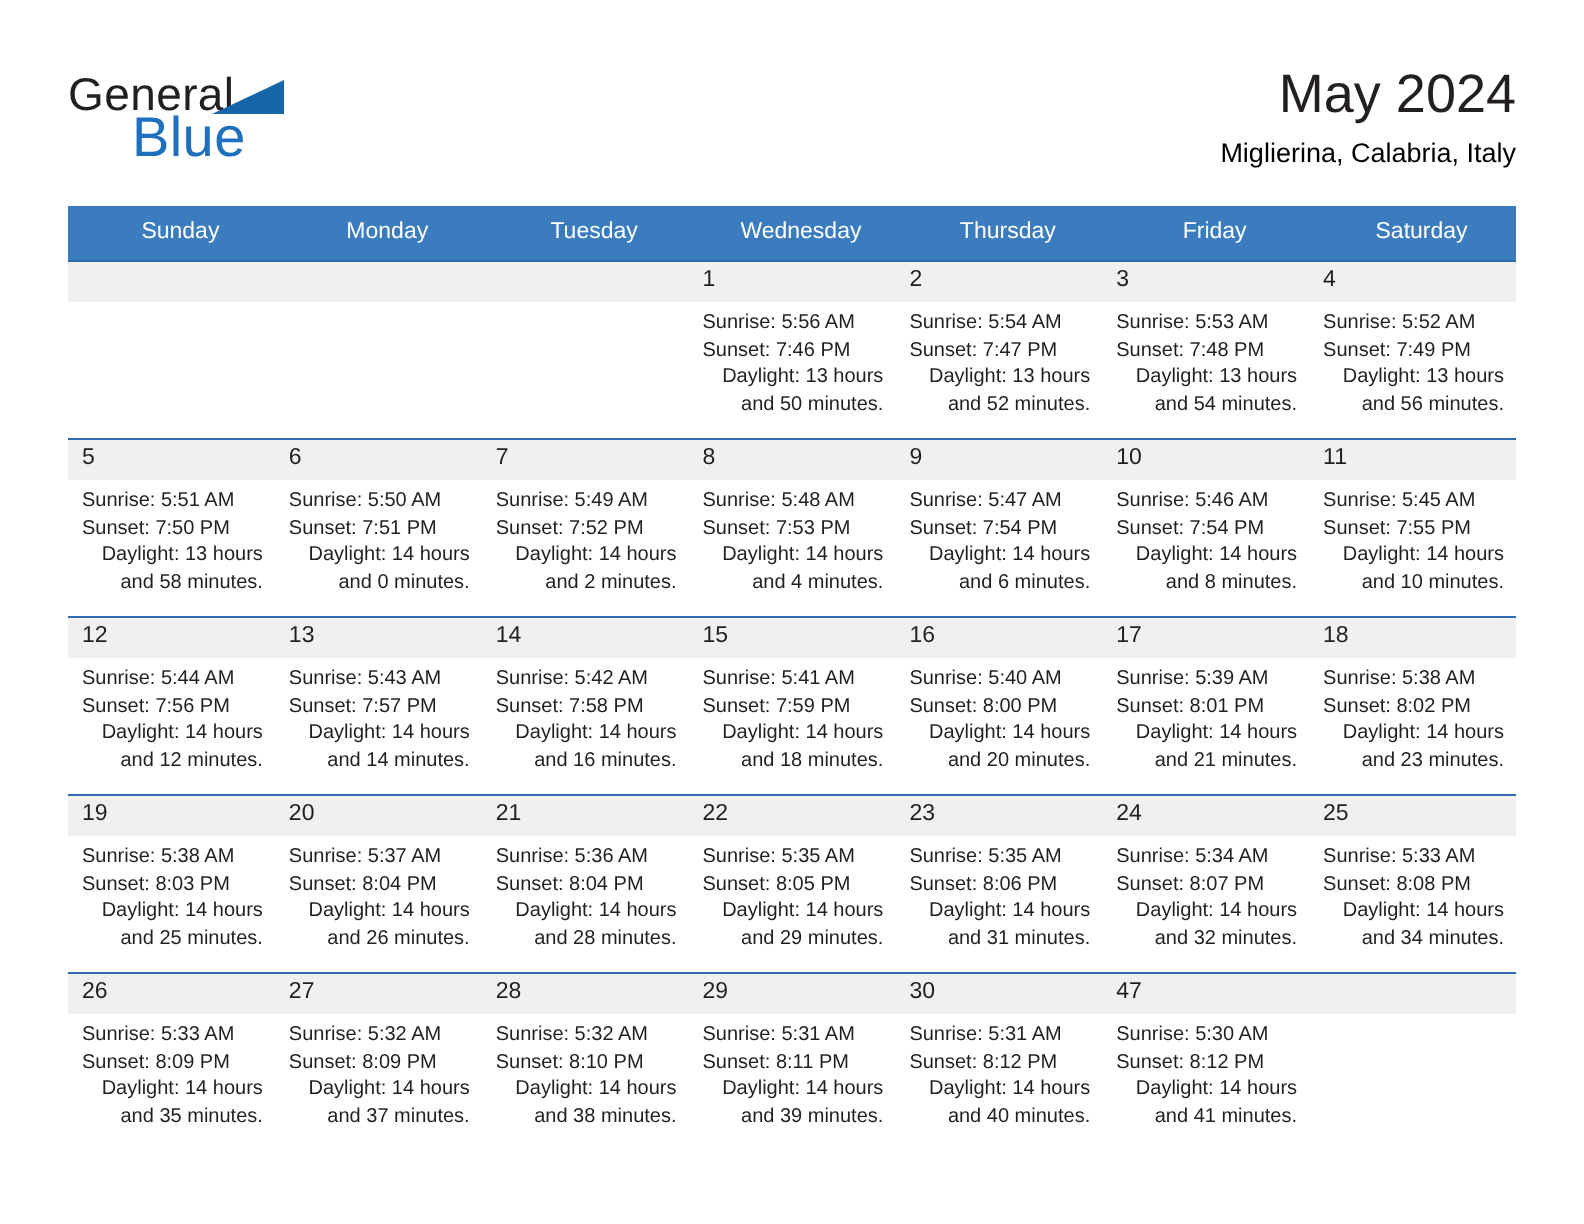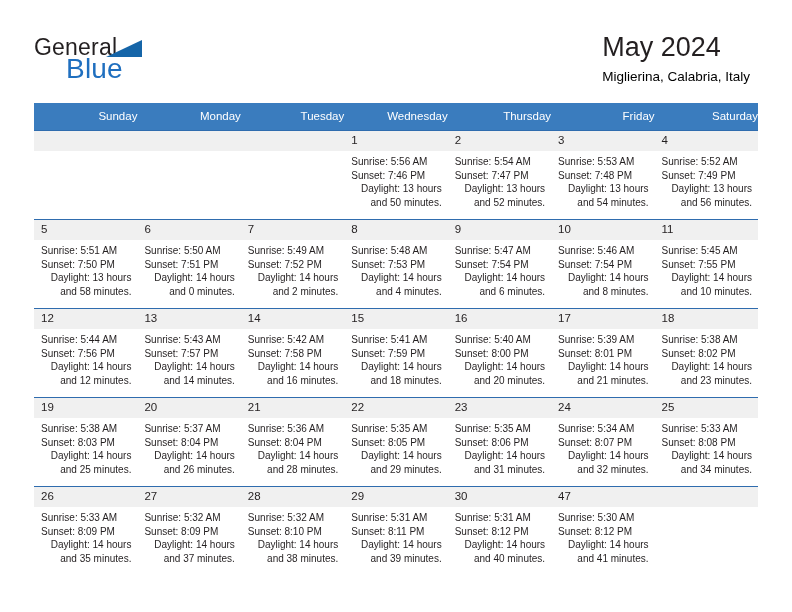--- a/index.html
+++ b/index.html
@@ -59,23 +59,23 @@
     left: 72px;
     top: 6px;
     width: 0;
     height: 0;
     border-style: solid;
     border-width: 0 0 17px 36px;
     border-color: transparent transparent #1565a8 transparent;
   }
   .title-block {
     position: absolute;
-    right: 8px;
+    right: 0;
     top: 0;
-    text-align: left;
+    text-align: right;
   }
   .cal-title {
     font-size: 27px;
     color: #231f20;
     line-height: 34px;
     white-space: nowrap;
   }
   .cal-subtitle {
     font-size: 13.5px;
     color: #000000;
@@ -96,21 +96,21 @@
     table-layout: fixed;
     width: 724px;
   }
   table.cal col { width: 103.43px; }
 
   thead th {
     background: #3a7cbe;
     color: #ffffff;
     font-size: 11.5px;
     font-weight: normal;
-    text-align: right;
+    text-align: center;
     padding: 5px 0 6px 9px;
     height: 16px;
     vertical-align: middle;
     white-space: nowrap;
   }
 
   tbody td {
     vertical-align: top;
     padding: 0;
     border-top: 1.5px solid #2f6cae;

